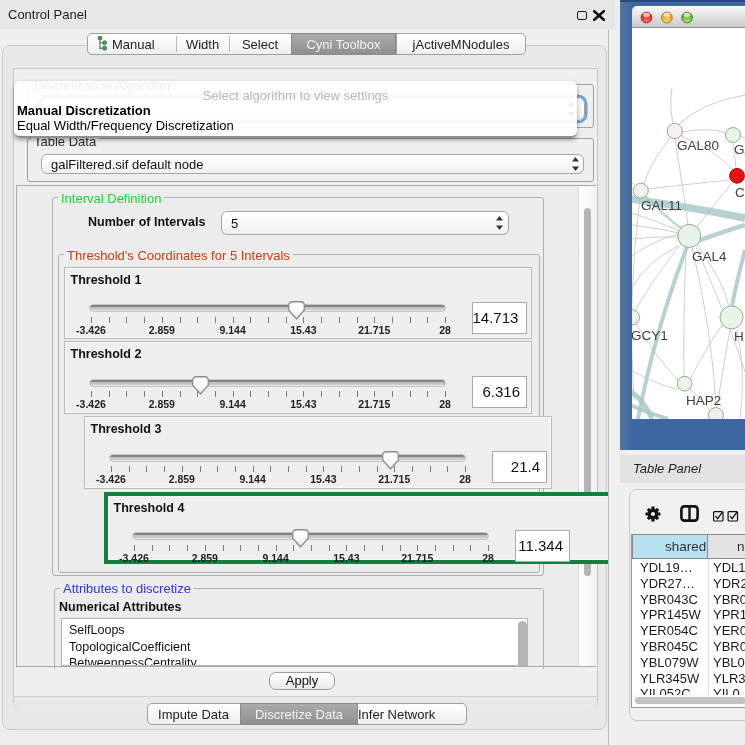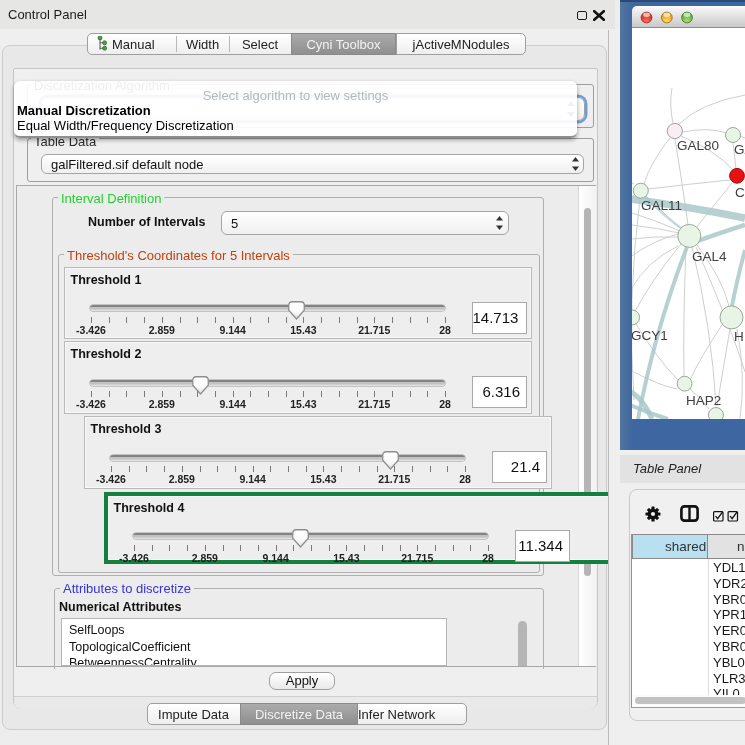--- a/index.html
+++ b/index.html
@@ -251,21 +251,21 @@
         </defs>
         <path d="M4.2,0.75 H12.8 Q16.25,0.75 16.25,4.2 V9.3 L8.5,18 L0.75,9.3 V4.2 Q0.75,0.75 4.2,0.75 Z" fill="url(#g4)" stroke="#8d8d8d" stroke-width="1.3"></path>
       </svg>
       <div style="position:absolute;left:407px;top:34px;width:55.5px;height:32px;background:#ffffff;border:1.5px solid #a9a9a9;box-sizing:border-box;text-align:right;font-size:15px;color:#111;line-height:29px;padding-right:6px;">11.344</div>
     </div>
   </div>
 
 <div class="abs" style="left:54px;top:588px;width:488px;height:120px;border:1px solid #b0b0b0;border-radius:3px;clip-path:inset(0 0 41px 0);"></div>
 <div class="abs" style="left:60px;top:581px;background:#ececec;padding:0 3px;font-size:13px;color:#3434d8;">Attributes to discretize</div>
 <div class="abs" style="left:59px;top:600px;font-size:12.5px;font-weight:bold;color:#111;">Numerical Attributes</div>
-<div class="abs" style="left:61px;top:618px;width:386px;height:48px;background:#ffffff;border:1px solid #b5b5b5;box-sizing:border-box;overflow:hidden;">
+<div class="abs" style="left:61px;top:618px;width:467px;height:48px;background:#ffffff;border:1px solid #b5b5b5;box-sizing:border-box;overflow:hidden;">
   <div style="margin:3px 0 0 7px;font-size:12.5px;color:#111;line-height:16.5px;">SelfLoops<br>TopologicalCoefficient<br>BetweennessCentrality</div>
 </div>
 <div class="abs" style="left:518px;top:621px;width:8.5px;height:45px;background:#b5b5b5;border-radius:5px 5px 0 0;"></div>
 
 <div class="abs" style="left:269px;top:672px;width:66px;height:18px;background:linear-gradient(#ffffff,#e9e9e9);border:1px solid #9f9f9f;border-radius:7px;box-sizing:border-box;text-align:center;font-size:13px;color:#111;line-height:16px;">Apply</div>
 <div class="abs" style="left:14px;top:696px;width:584px;height:1px;background:#cfcfcf;"></div>
 <div class="abs" style="left:14px;top:697px;width:583px;height:11.5px;background:#e9e9e9;border-radius:0 0 7px 7px;"></div>
 
 <div class="abs" style="left:147px;top:703px;width:320px;height:22px;background:linear-gradient(#ffffff,#eeeeee);border:1px solid #9f9f9f;border-radius:5px;box-sizing:border-box;"></div>
 <div class="abs" style="left:240px;top:703px;width:118px;height:22px;background:linear-gradient(#ababab,#8f8f8f);border:1px solid #8a8a8a;box-sizing:border-box;"></div>
@@ -400,16 +400,17 @@
 <rect x="0.6" y="0.6" width="9.4" height="9.4" rx="1" fill="none" stroke="#111" stroke-width="1.2"></rect>
 <path d="M2.6 5.2 L4.6 7.6 L9.6 0.8" fill="none" stroke="#111" stroke-width="1.3"></path>
 <rect x="15.1" y="0.6" width="9.4" height="9.4" rx="1" fill="none" stroke="#111" stroke-width="1.2"></rect>
 <path d="M17.1 5.2 L19.1 7.6 L24.1 0.8" fill="none" stroke="#111" stroke-width="1.3"></path>
 </svg>
 
 <div class="abs" style="left:631px;top:534px;width:114px;height:161px;background:#ffffff;border-left:1px solid #919191;box-sizing:border-box;overflow:hidden;">
   <div style="position:absolute;left:0;top:0;width:76px;height:25px;background:#b8e0f0;border:1px solid #8a8a8a;box-sizing:border-box;font-size:13.5px;color:#333;line-height:24px;padding-left:32px;">shared…</div>
   <div style="position:absolute;left:76px;top:0;width:38px;height:25px;background:#e2e2e2;border-top:1px solid #8a8a8a;border-bottom:1px solid #8a8a8a;box-sizing:border-box;font-size:13.5px;color:#333;line-height:24px;padding-left:29px;">na</div>
   <div style="position:absolute;left:75.5px;top:25px;width:1px;height:140px;background:#dddddd;"></div>
+  <div style="position:absolute;left:8px;top:26px;font-size:13px;color:#1a1a1a;line-height:15.8px;">YDL19…<br>YDR27…<br>YBR043C<br>YPR145W<br>YER054C<br>YBR045C<br>YBL079W<br>YLR345W<br>YIL052C</div>
   <div style="position:absolute;left:81px;top:26px;font-size:13px;color:#1a1a1a;line-height:15.8px;">YDL1…<br>YDR2…<br>YBR0…<br>YPR1…<br>YER0…<br>YBR0…<br>YBL0…<br>YLR3…<br>YIL0…</div>
 </div>
 <div class="abs" style="left:631px;top:695px;width:114px;height:13px;background:#fbfbfb;border-bottom:1px solid #9a9a9a;border-left:1px solid #919191;box-sizing:border-box;"></div>
 <div class="abs" style="left:634.5px;top:697.4px;width:111px;height:6.5px;background:#c2c2c2;border-radius:3.5px;"></div>
 
 </body></html>

